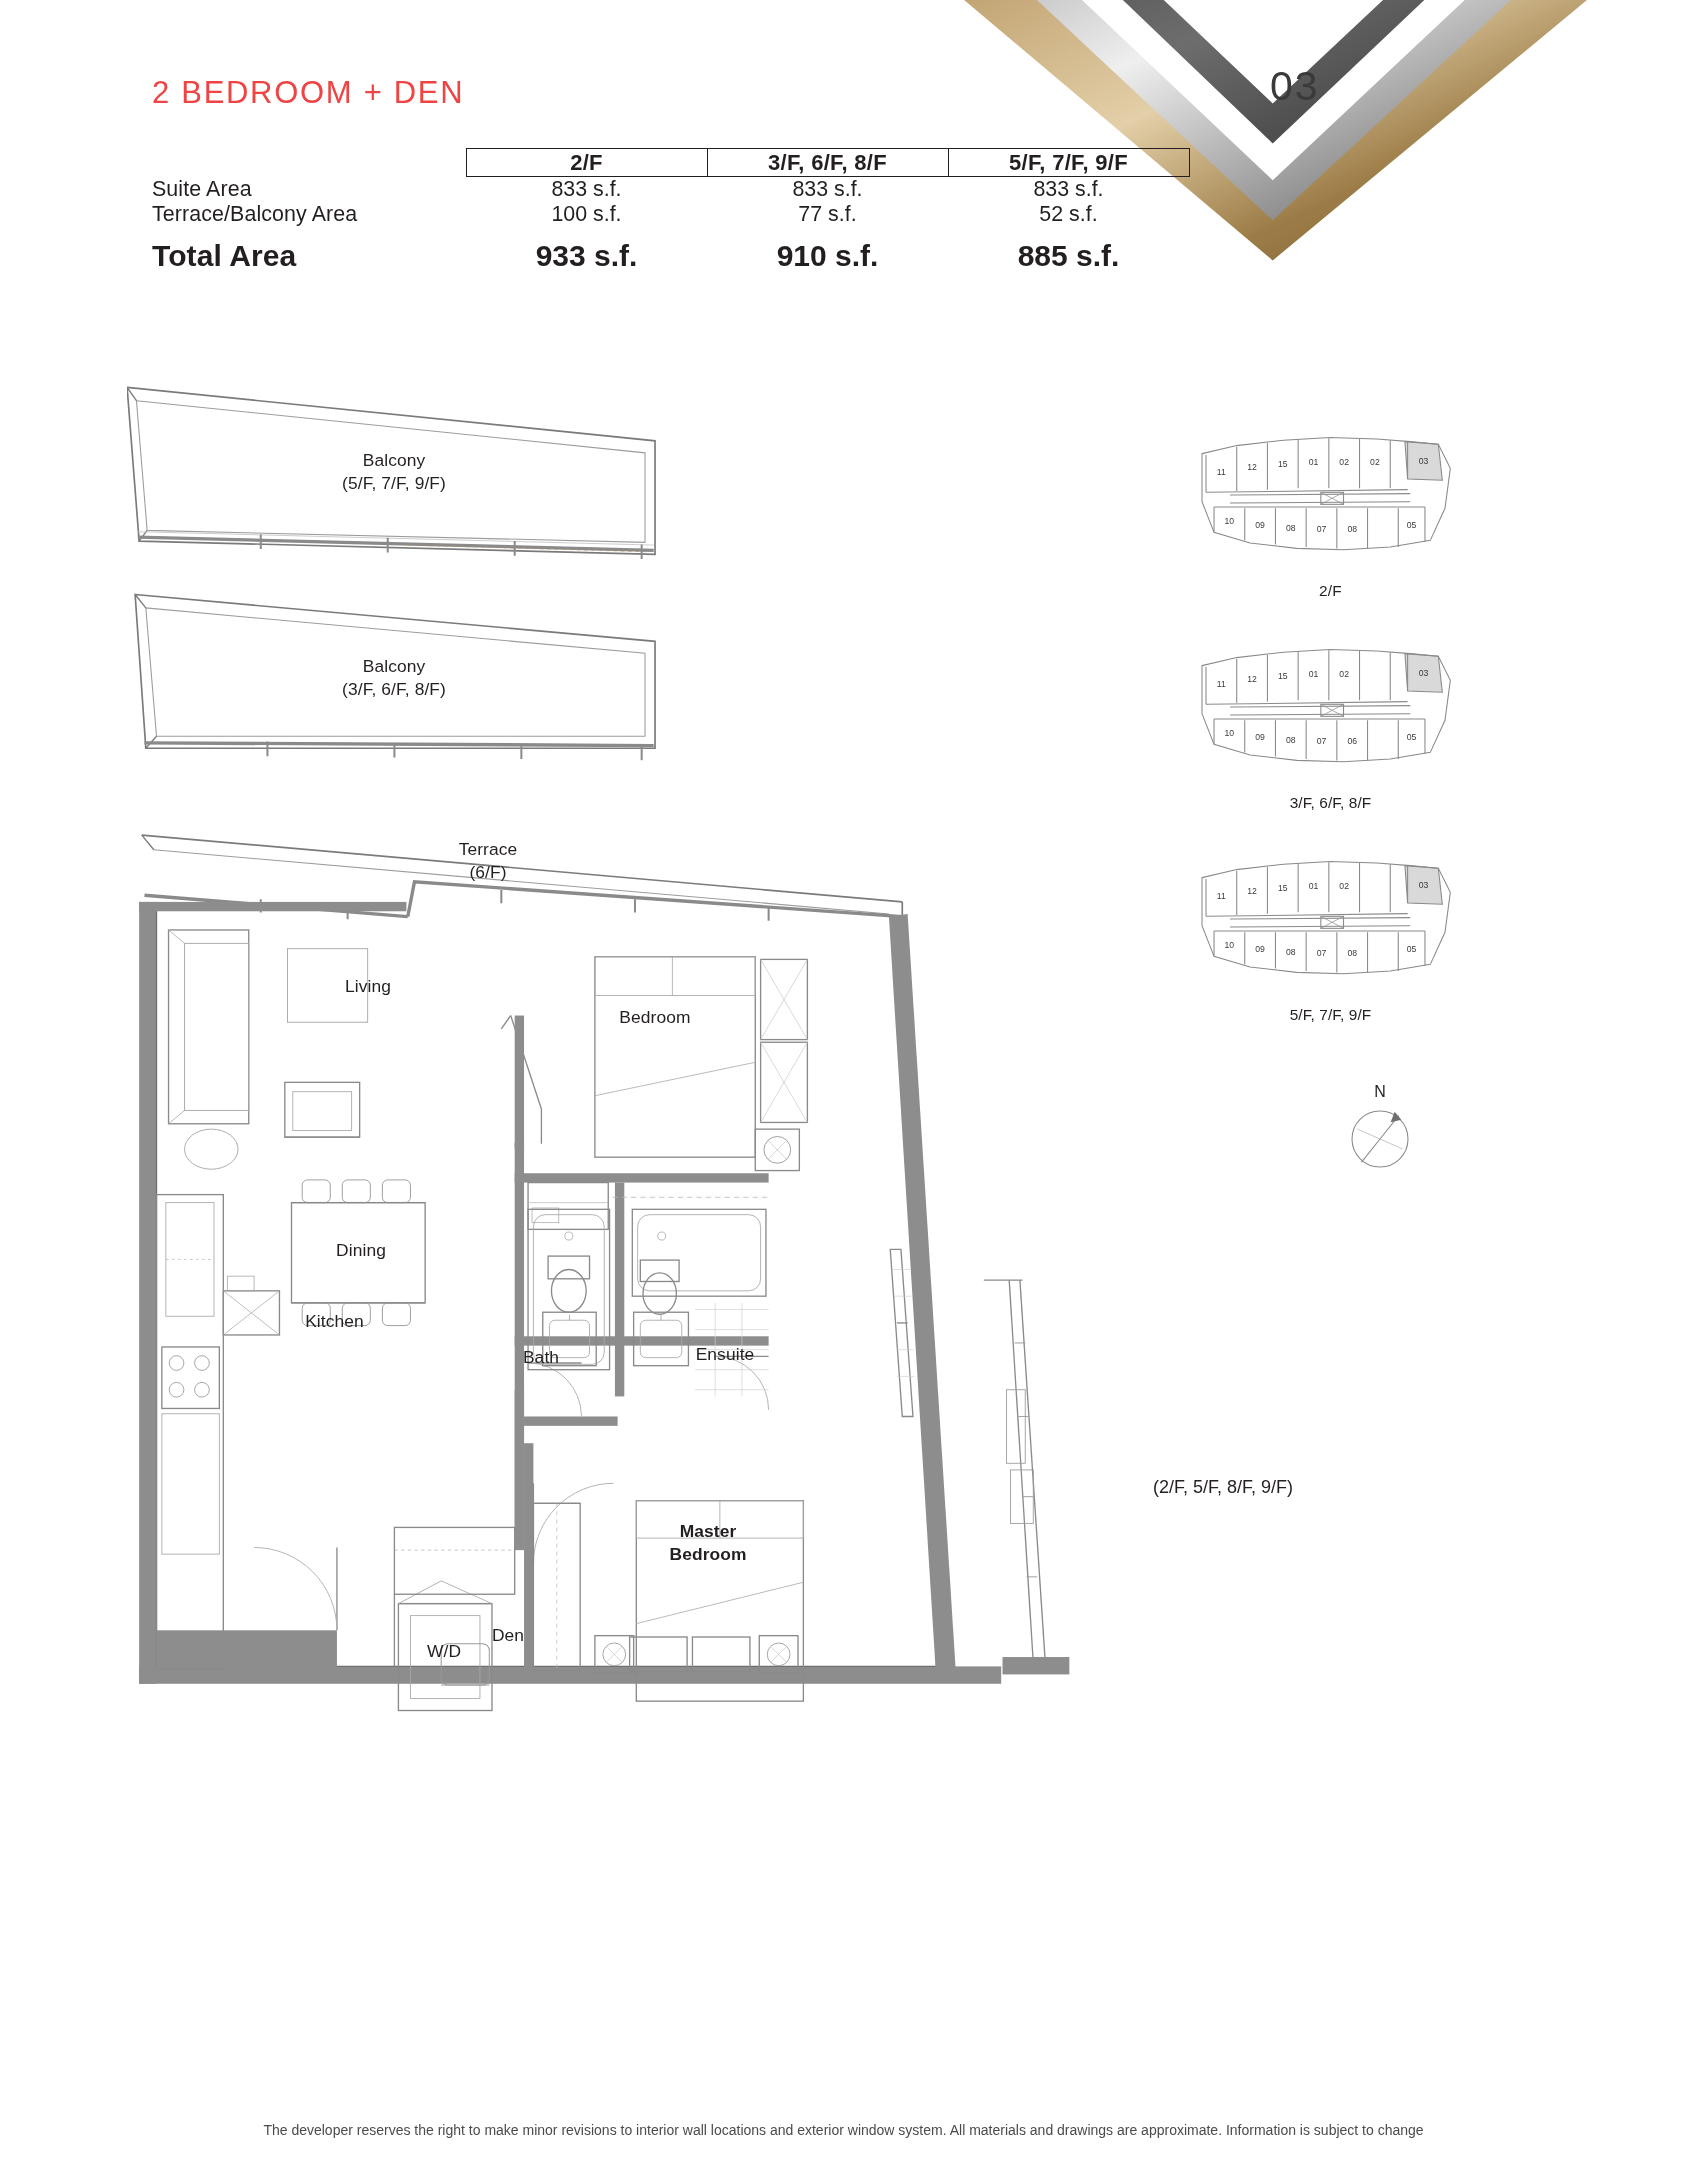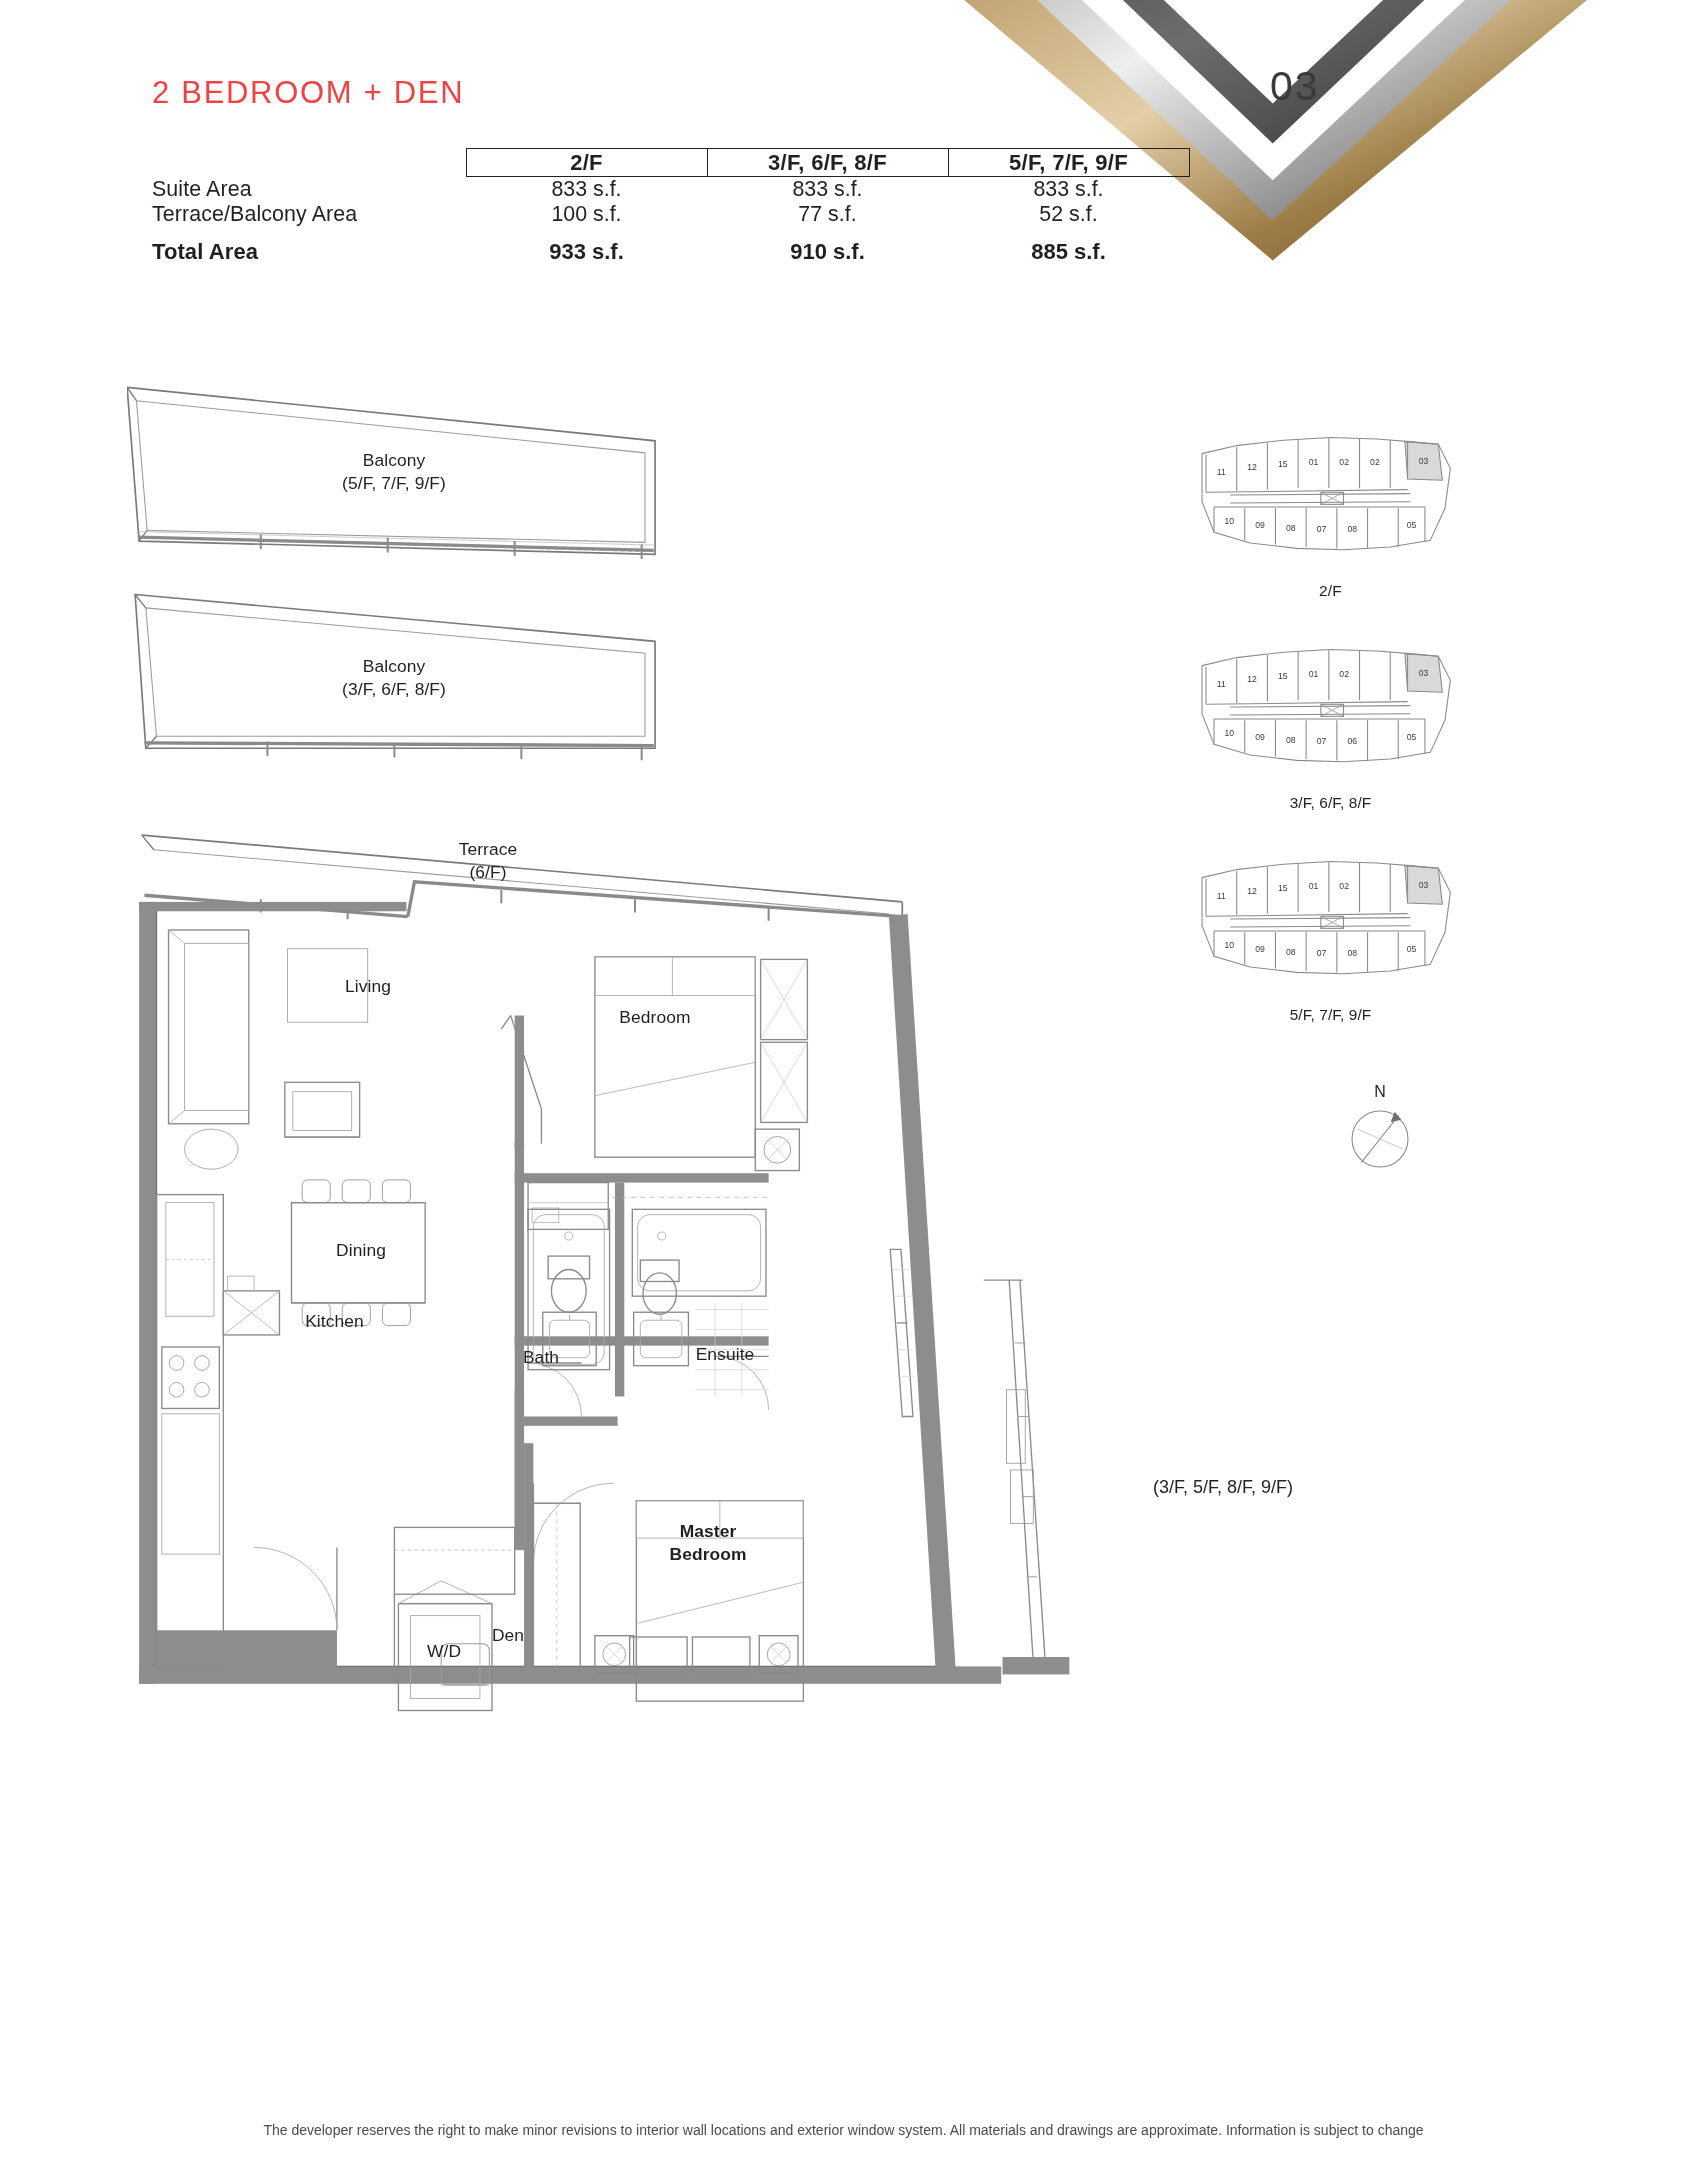--- a/index.html
+++ b/index.html
@@ -60,21 +60,21 @@
     text-align: center;
     font-size: 22px;
     font-weight: 700;
     padding: 5.3px 0 6.7px 0;
     letter-spacing: 0.3px;
   }
   .hdr-spacer { height: 28px; }
   .row-label { font-size: 21.4px; padding-top: 9.4px; letter-spacing: 0.1px; }
   .row-val { font-size: 21.4px; padding-top: 9.4px; text-align: center; }
   .row-total .row-label,
-  .row-total .row-val { font-weight: 700; font-size: 22px; padding-top: 12px; }
+  .row-total .row-val { font-weight: 700; font-size: 30px; padding-top: 12px; }
 
   
   .plan {
     position: absolute;
     top: 374px;
     left: 127px;
     width: 1036px;
     height: 1684px;
   }
   .plan svg { display: block; }
@@ -491,21 +491,21 @@
   <div class="plan-label" style="top:972px; left:374px; width:80px;">Bath</div>
   <div class="plan-label" style="top:969px; left:541px; width:114px;">Ensuite</div>
   <div class="plan-label" style="top:1146px; left:524px; width:114px;font-weight:bold;">
     <span>Master</span><br>
     <span>Bedroom</span>
   </div>
   <div class="plan-label" style="top:1250px; left:341px; width:80px;">Den</div>
   <div class="plan-label" style="top:1266px; left:277px; width:80px;">W/D</div>
 </div>
 
-<div class="side-note">(3/F, 5/F, 8/F, 9/F)</div>
+<div class="side-note">(2/F, 5/F, 8/F, 9/F)</div>
 
 <div class="keyplates">
 
   <div class="kp-block">
     <svg width="267" height="144" viewBox="0 0 400 215">
       <g fill="none" stroke="#8a8a8a" stroke-width="1.6">
 
         <path d="M 322 20 L 372 24 L 378 78 L 326 76 Z" fill="#d9d9d9" stroke="#8a8a8a"></path>
 
         <path d="M 18 38 L 70 26 L 140 18 L 210 14 L 280 16 L 330 20 L 372 24 L 390 60 L 382 120 L 360 168 L 300 178 L 230 182 L 160 180 L 90 172 L 36 156 L 18 110 Z"></path>

